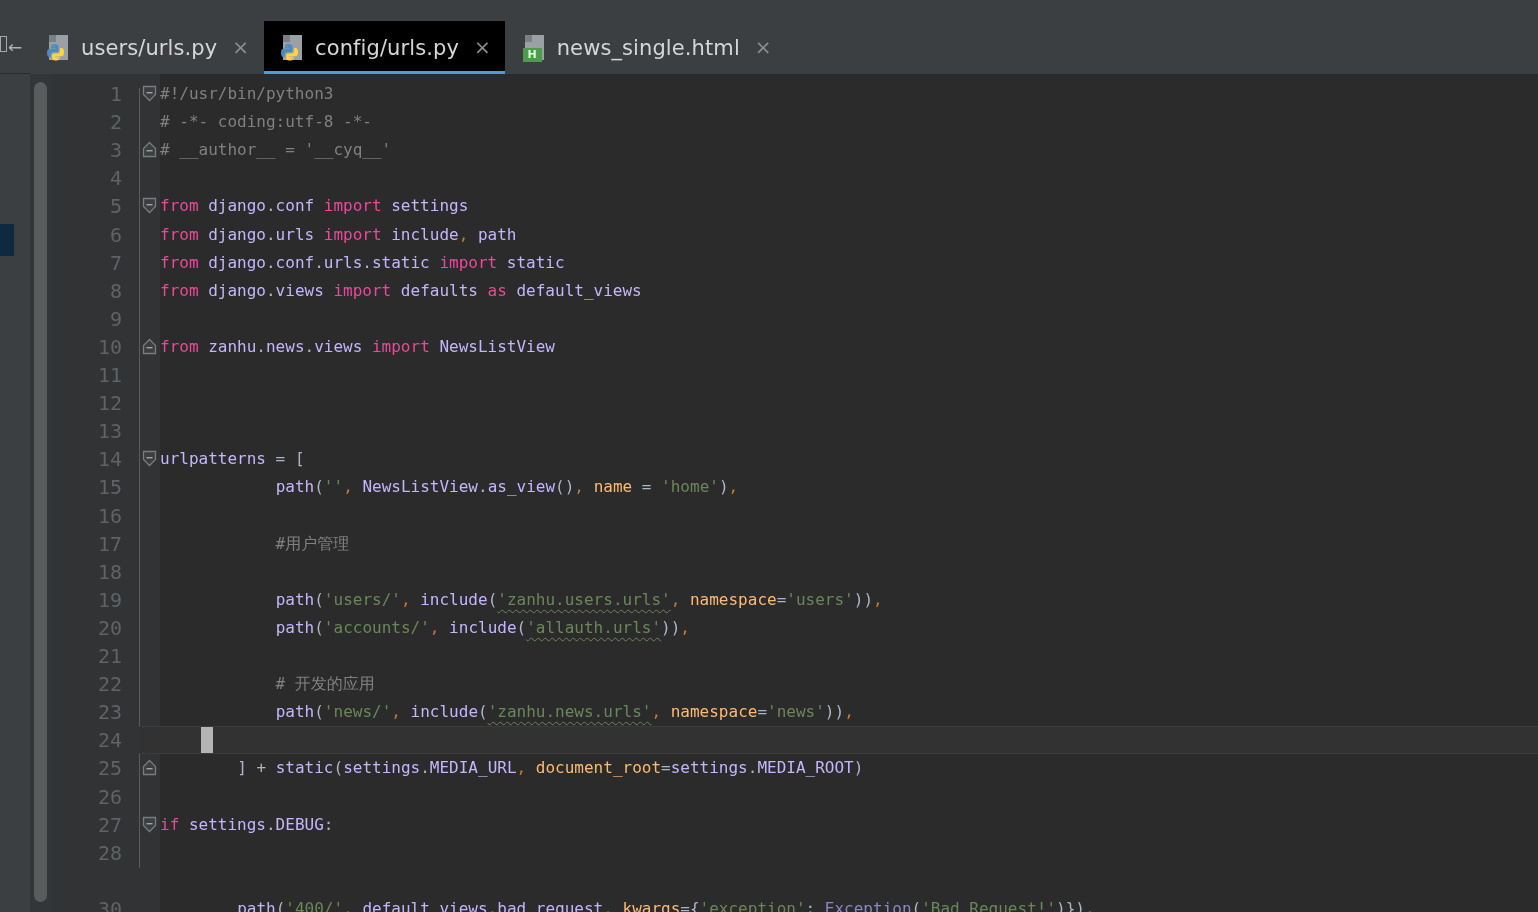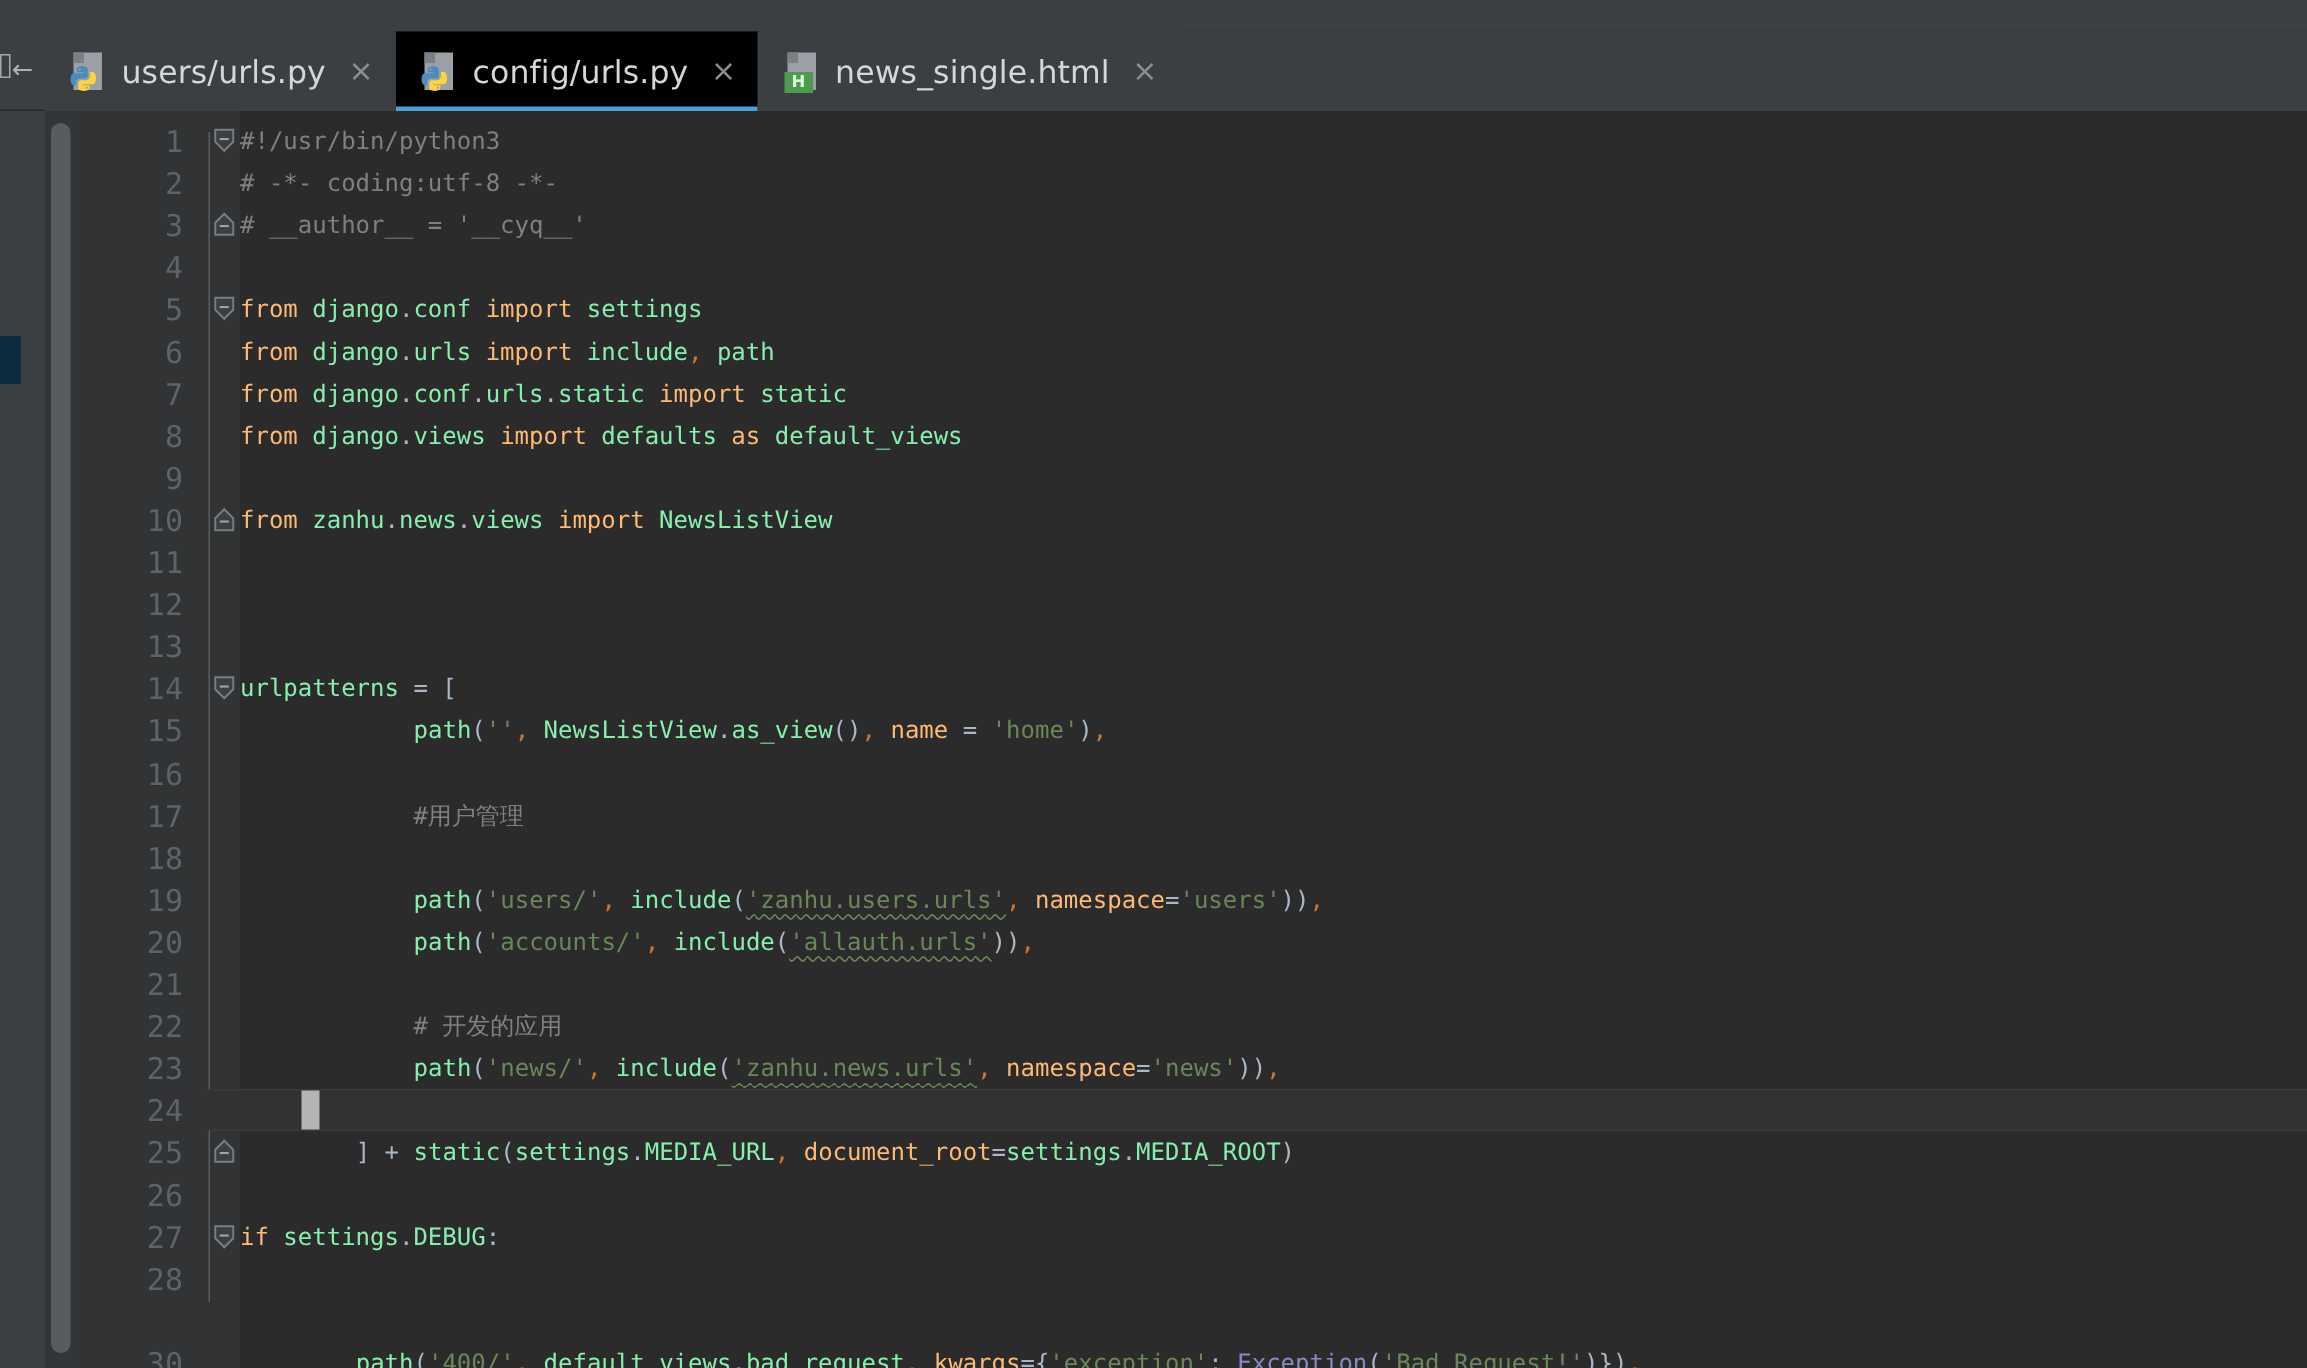--- a/index.html
+++ b/index.html
@@ -205,24 +205,24 @@
   .fold-mark svg { display: block; margin: 5px auto 0; }
 
   
   #caret {
     position: absolute; left: 149px; top: 716px;
     width: 12px; height: 26px;
     background: #b4b4b4;
   }
 
   
-  .kw   { color: #fdba74; }
+  .kw   { color: #ec4899; }
   .str  { color: #6a8759; }
   .com  { color: #808080; }
-  .id   { color: #86efac; }
+  .id   { color: #c4b5fd; }
   .kwarg{ color: #fdba74; }
   .cls  { color: #8888c6; }
   .op   { color: #a9b7c6; }
   .comma{ color: #cc7832; }
 
   
   .squig {
     text-decoration: underline wavy #6a8759;
     text-underline-offset: 4px;
     text-decoration-thickness: 1px;

